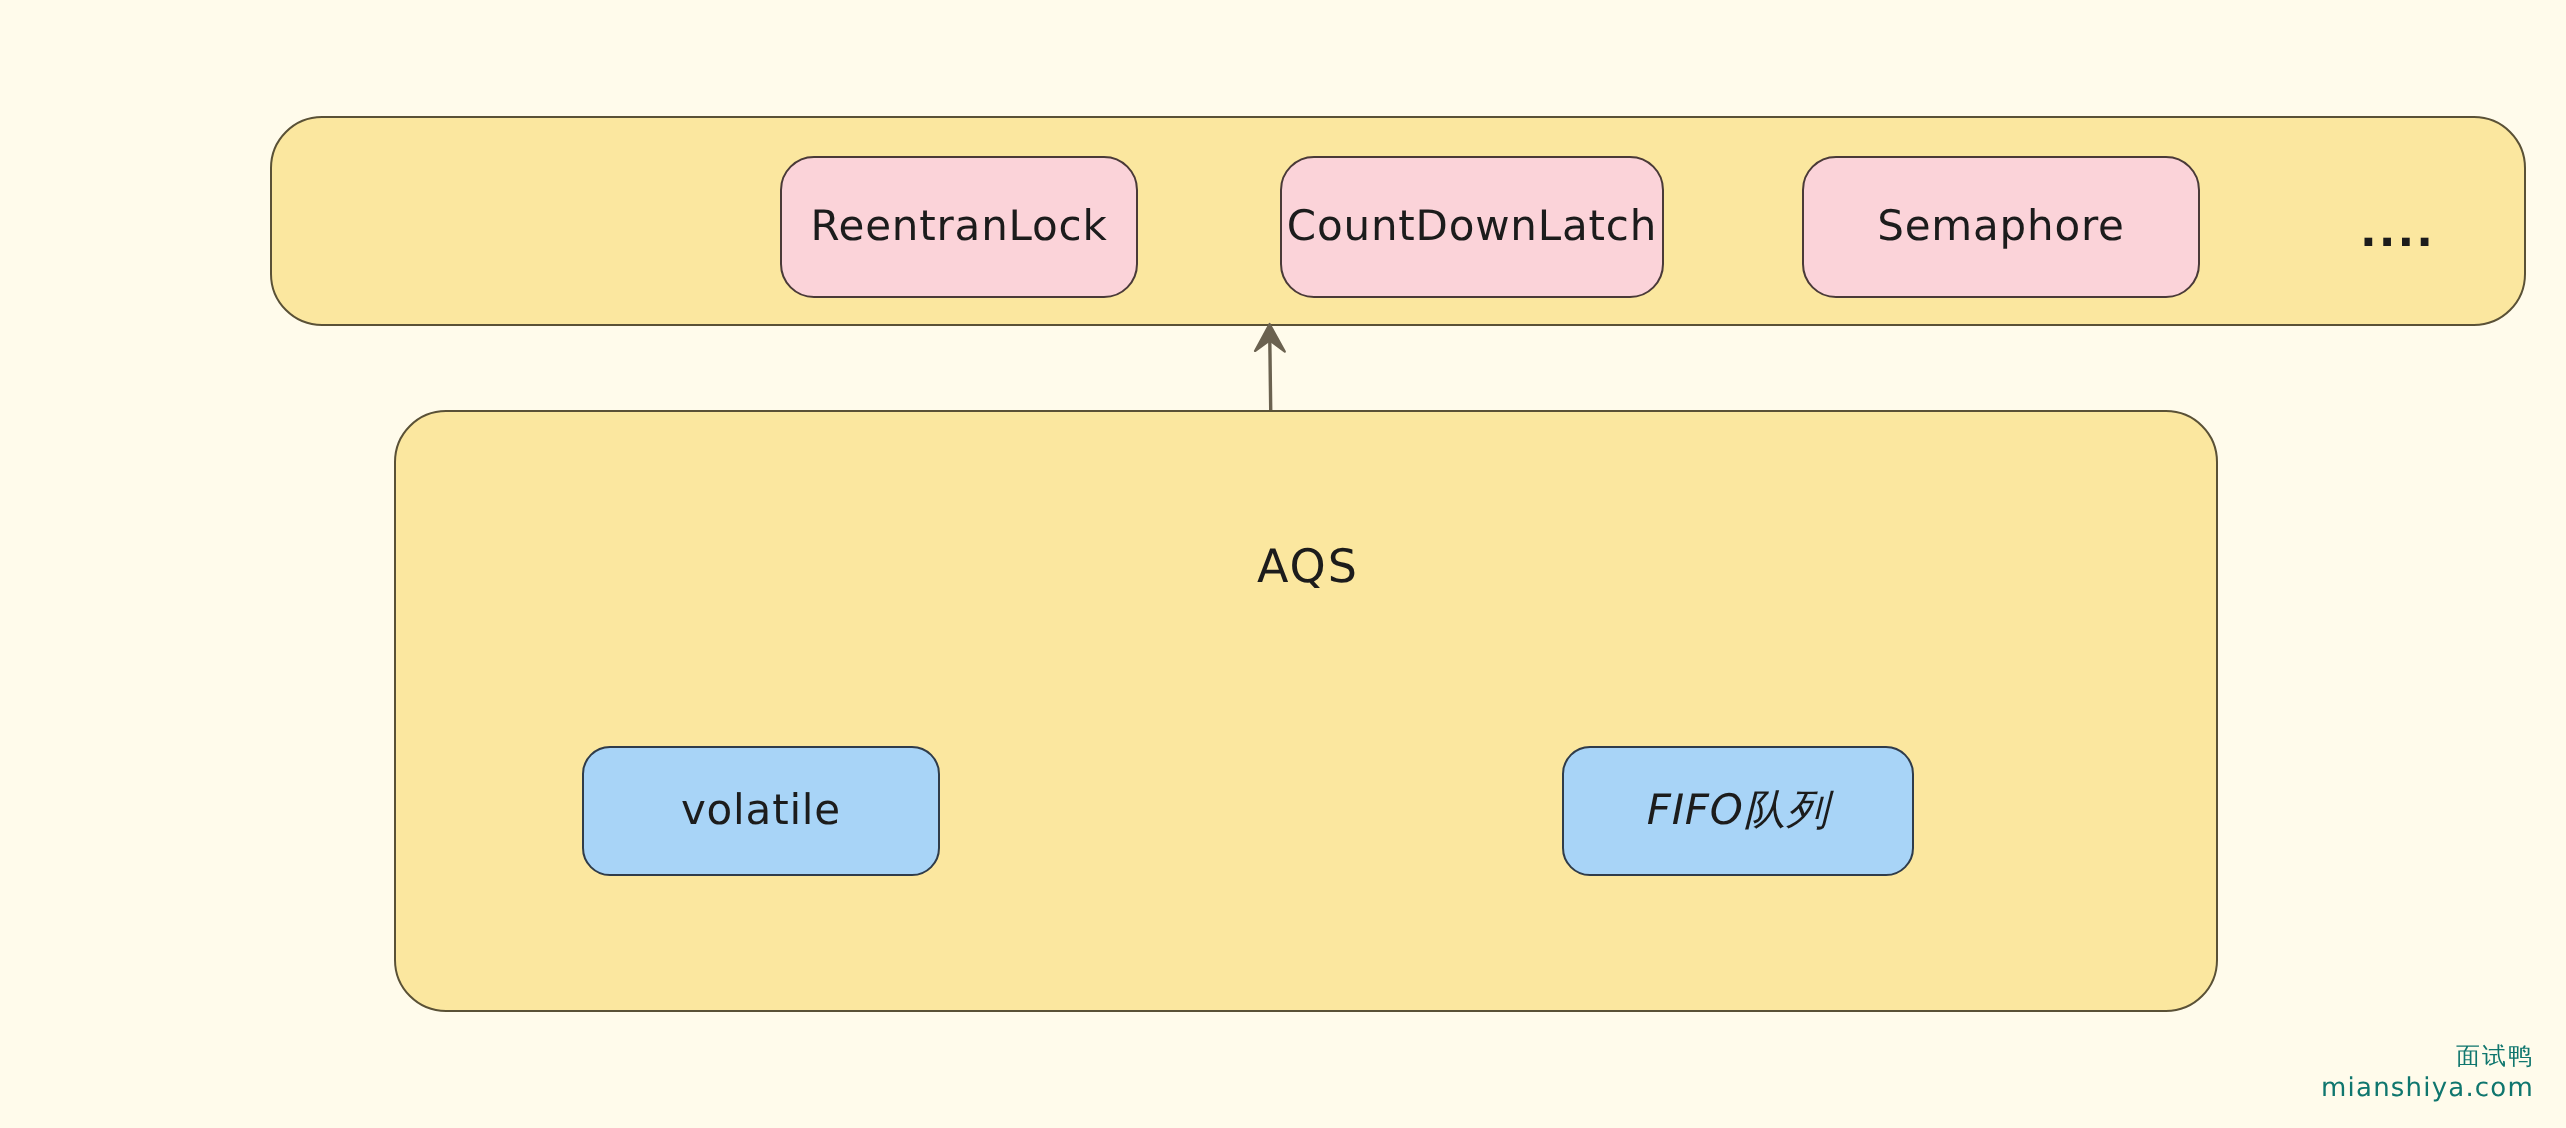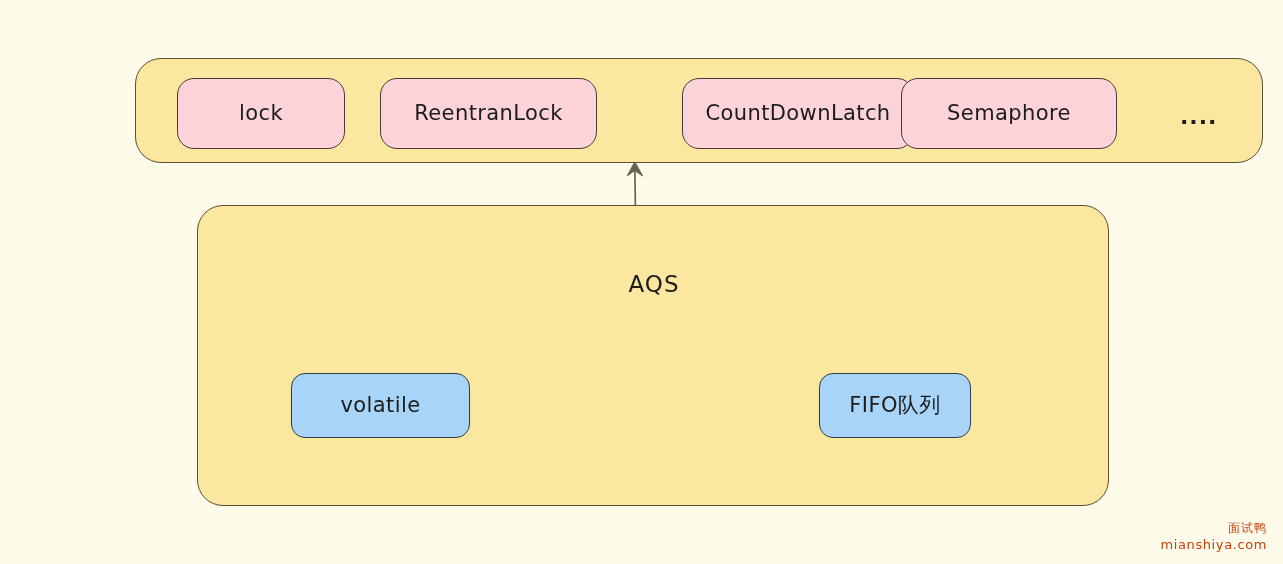--- a/index.html
+++ b/index.html
@@ -90,23 +90,23 @@
     color: #1c1c1c;
     letter-spacing: 1px;
   }
 
   .top-node {
     top: 78px;
     height: 71px;
     border-radius: 17px;
   }
   #node-lock        { left: 177px; width: 168px; }
-  #node-reentran    { left: 380px; width: 217px; text-align: right; }
-  #node-countdown   { left: 640px; width: 232px; margin-left: 42px; }
-  #node-semaphore   { left: 901px; width: 216px; }
+  #node-reentran    { left: 390px; width: 179px; text-align: right; }
+  #node-countdown   { left: 640px; width: 192px; }
+  #node-semaphore   { left: 901px; width: 199px; }
 
   #node-ellipsis {
     position: absolute;
     left: 1180px;
     top: 104px;
     width: 60px;
     height: 24px;
     display: flex;
     align-items: center;
     justify-content: flex-start;
@@ -116,39 +116,39 @@
     font-weight: 600;
   }
 
   .bottom-node {
     top: 373px;
     height: 65px;
     border-radius: 14px;
   }
   #node-volatile { left: 291px; width: 179px; }
   #node-cas      { left: 542px; width: 180px; }
-  #node-fifo     { left: 819px; width: 152px; }
+  #node-fifo     { left: 781px; width: 176px; font-style: italic; }
 
   
   #arrow-aqs-to-top {
     position: absolute;
     left: 612px;
     top: 155px;
     width: 46px;
     height: 54px;
     pointer-events: none;
   }
 
   
   #watermark {
     position: absolute;
     right: 16px;
     bottom: 10px;
     text-align: right;
-    color: #c2410c;
+    color: #0f766e;
     user-select: none;
     margin-left: 12px;
   }
   #watermark-cn {
     font-size: 12px;
     letter-spacing: 1px;
     line-height: 1.35;
   }
   #watermark-url {
     font-size: 13px;
@@ -157,23 +157,20 @@
     text-align: right;
   }
 </style>
 </head>
 <body>
 
 <div id="canvas">
 
   <div class="box yellow" id="top-container"></div>
 
-  <div class="box pink top-node" id="node-lock">
-    <span class="label">lock</span>
-  </div>
 
   <div class="box pink top-node" id="node-reentran">
     <span class="label">ReentranLock</span>
   </div>
 
   <div class="box pink top-node" id="node-countdown">
     <span class="label">CountDownLatch</span>
   </div>
 
   <div class="box pink top-node" id="node-semaphore">

